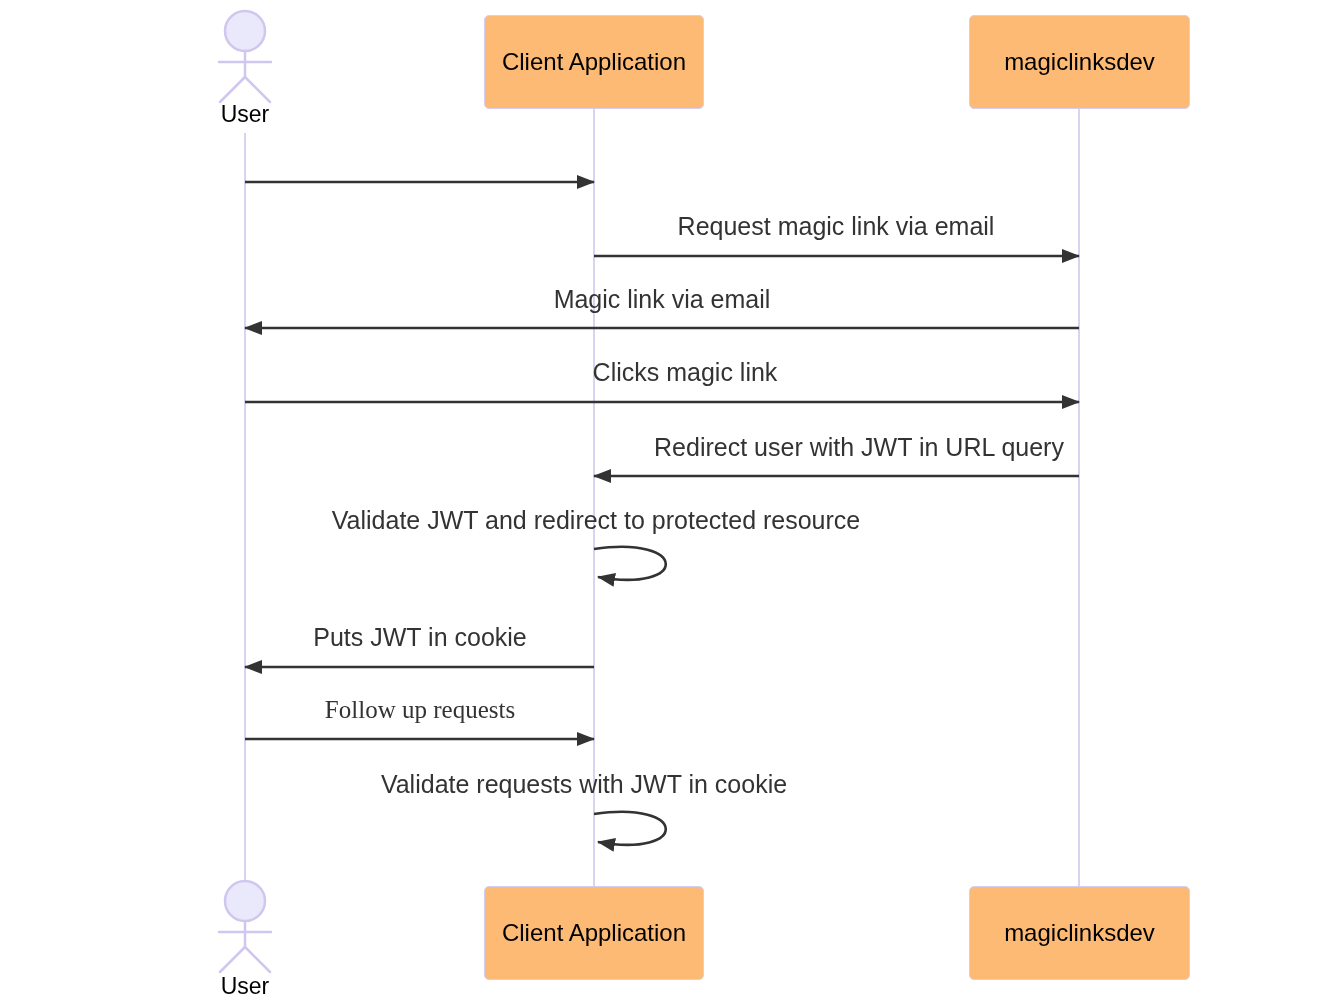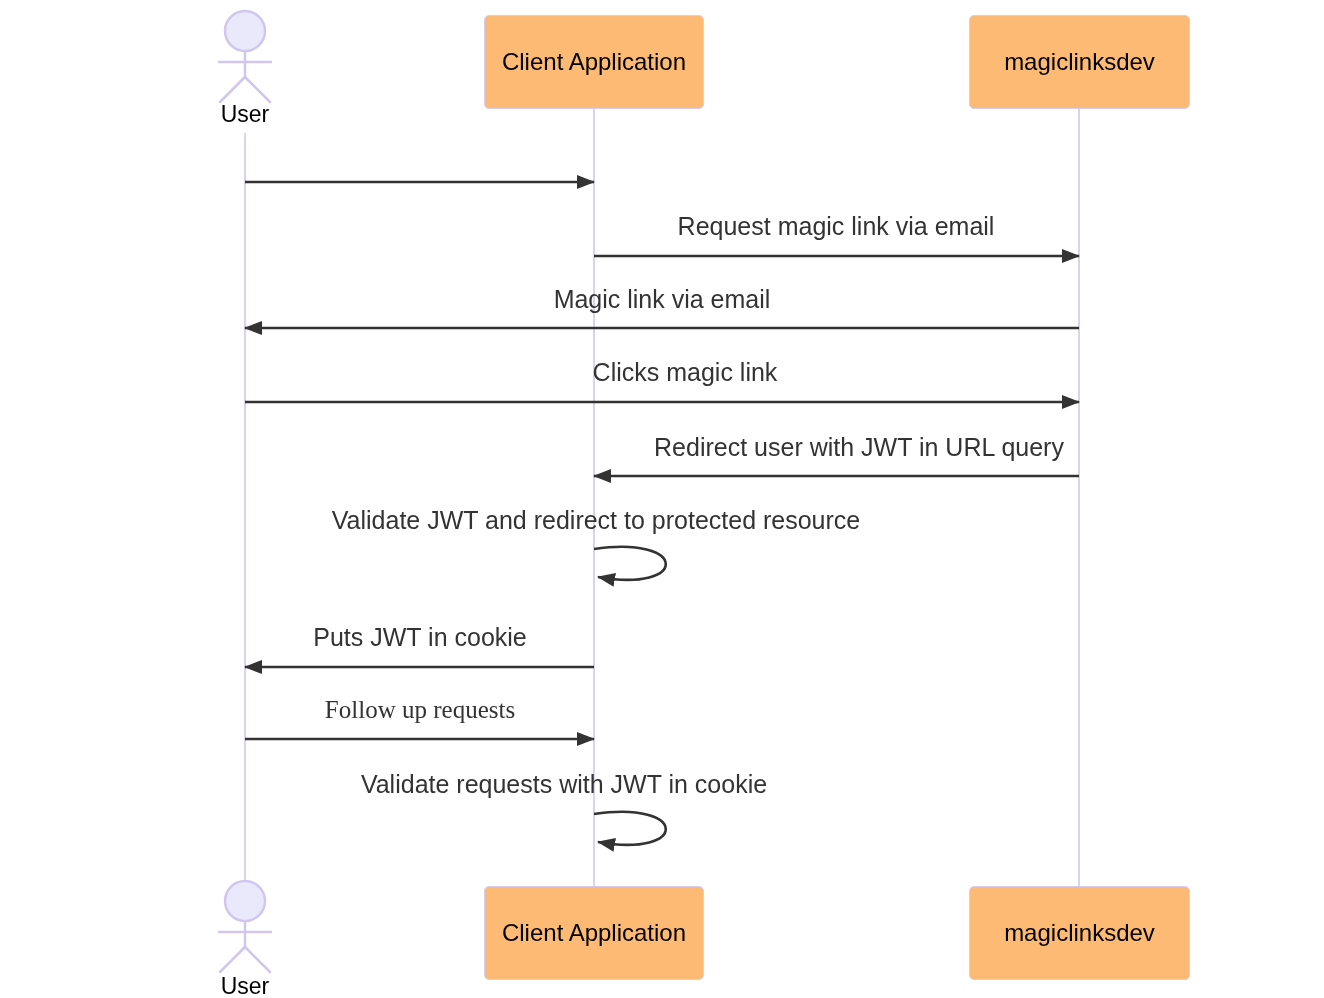--- a/index.html
+++ b/index.html
@@ -77,21 +77,21 @@
   #label-user-bot { left: 245px; top: 986px; }
   
   #msg-0 { left: 420px; top: 153px; }
   #msg-1 { left: 836px; top: 226px; }
   #msg-2 { left: 662px; top: 299px; }
   #msg-3 { left: 662px; top: 372px; margin-left: 23px; }
   #msg-4 { left: 836px; top: 447px; margin-left: 23px; }
   #msg-5 { left: 596px; top: 520px; }
   #msg-6 { left: 420px; top: 637px; }
   #msg-7 { left: 420px; top: 710px; font-family: Liberation Serif, serif; }
-  #msg-8 { left: 564px; top: 784px; }
+  #msg-8 { left: 584px; top: 784px; }
 </style>
 </head>
 <body>
 
 <div class="diagram">
 
   <svg class="layer" width="1324" height="998" viewBox="0 0 1324 998">
     <defs>
       <marker id="arrowhead" markerUnits="userSpaceOnUse" markerWidth="18" markerHeight="14" refX="17" refY="7" orient="auto">
         <path d="M0,0 L18,7 L0,14 Z" fill="#333333"></path>

